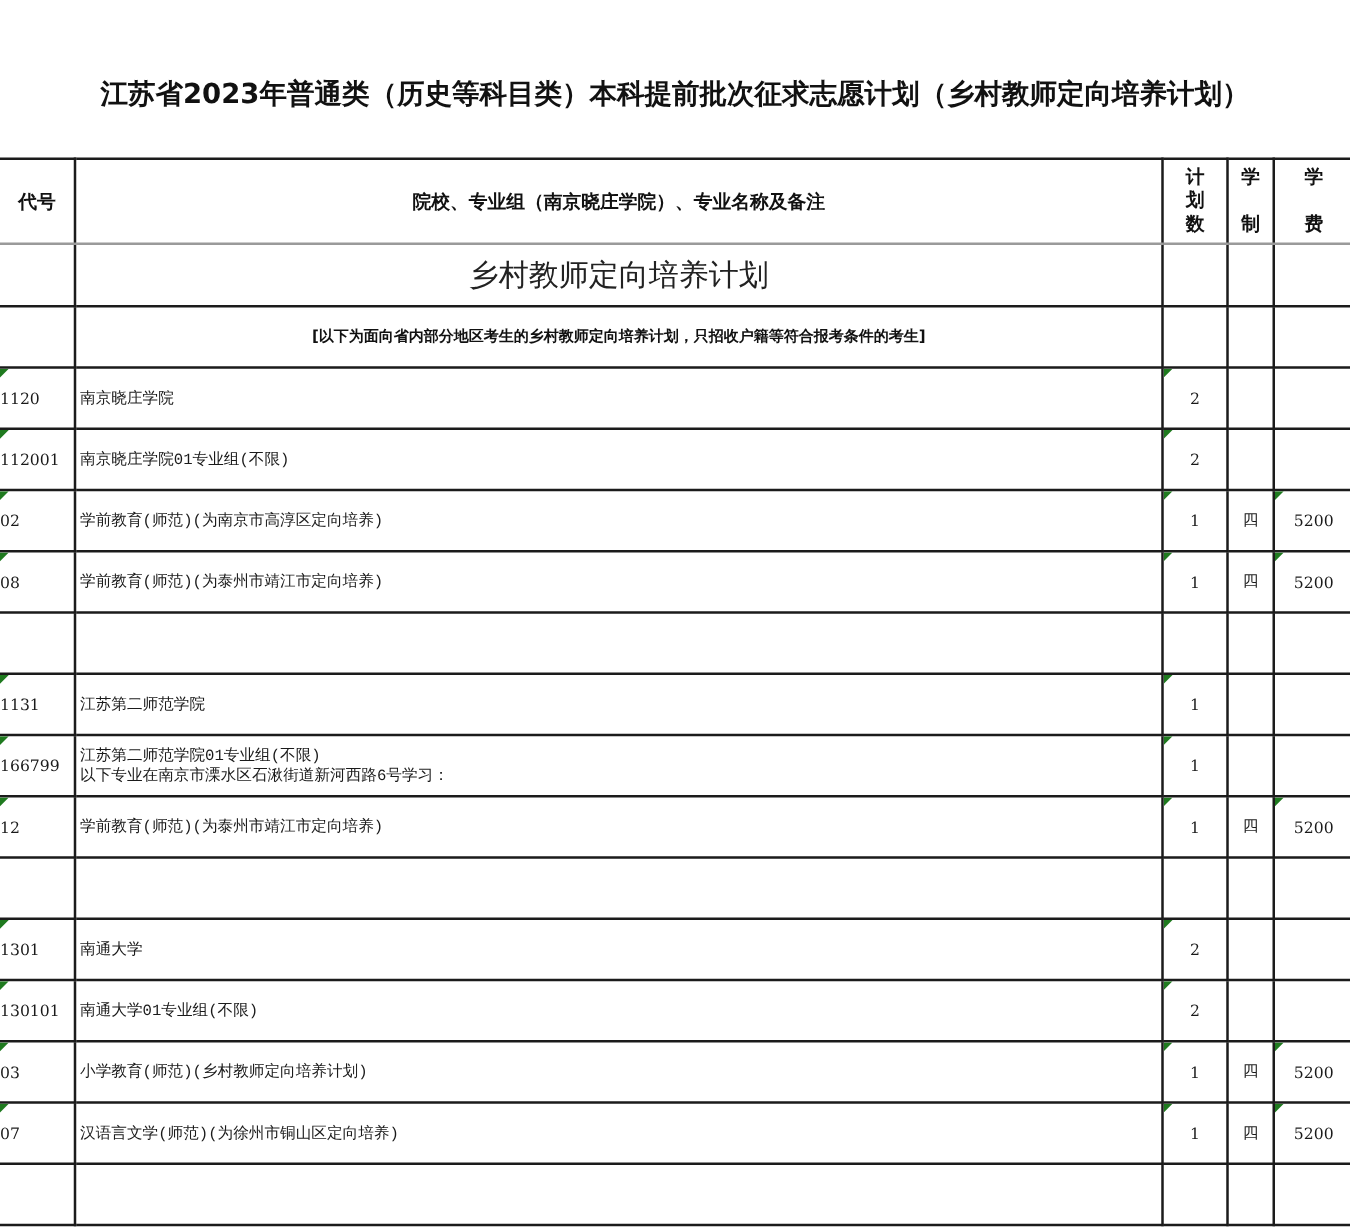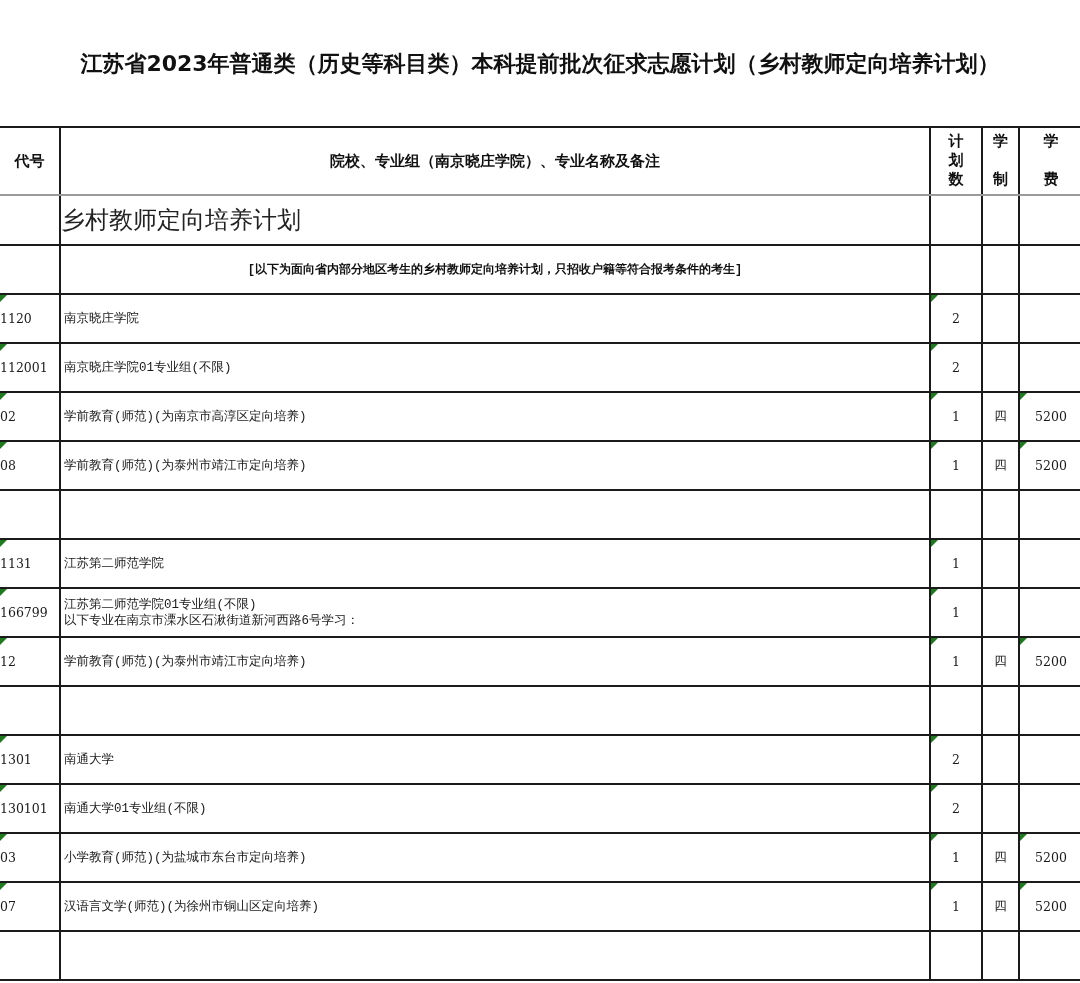--- a/index.html
+++ b/index.html
@@ -1,20 +1,20 @@
 <!DOCTYPE html>
 <html><head>
   <meta charset="utf-8">
   <style>
     * { box-sizing: border-box; margin: 0; padding: 0; }
     html, body { width: 1080px; height: 983px; background: #ffffff; overflow: hidden; }
     body { position: relative; font-family: "DejaVu Serif", "Liberation Serif", serif; color: #1a1a1a; }
 
     .title {
-      position: absolute; left: 0; top: 44px; width: 1080px; height: 40px;
+      position: absolute; left: 0; top: 56px; width: 1080px; height: 40px;
       text-align: center; font-family: "DejaVu Sans", "Liberation Sans", sans-serif;
       font-weight: bold; font-size: 22px; line-height: 40px; color: #111;
       letter-spacing: 0px;
     }
 
     table.plan {
       position: absolute; left: -2px; top: 126px;
       border-collapse: collapse; table-layout: fixed;
       width: 1084px;
     }
@@ -34,24 +34,24 @@
       font-family: "DejaVu Sans", "Liberation Sans", sans-serif;
       font-weight: bold; font-size: 15px; color: #111;
       border-bottom-color: #9a9a9a;
     }
     th.vert { vertical-align: top; padding-top: 4px; line-height: 19px; font-size: 15px; }
     th.vert span { display: block; text-align: center; }
     th.vert .gap { height: 19px; }
 
     tr.banner td { height: 50px; }
     .banner-text {
-      font-family: "DejaVu Sans", "Liberation Sans", sans-serif;
+      text-align: center; font-family: "DejaVu Sans", "Liberation Sans", sans-serif;
       font-size: 24px; color: #222; font-weight: normal;
     }
-    tr.note td { height: 49px; font-family: Liberation Mono, monospace; }
+    tr.note td { height: 49px; }
     .note-text {
       text-align: center; font-family: "DejaVu Sans", "Liberation Sans", sans-serif;
       font-weight: bold; font-size: 12px; color: #111;
     }
 
     tr.row td { height: 49px; font-size: 12.5px; }
     td.code { text-align: left; font-size: 12.5px; }
     td.name { text-align: left; padding-left: 3px; line-height: 16px; font-family: Liberation Mono, monospace; }
     td.num, td.len, td.fee { text-align: center; }
 
@@ -198,21 +198,21 @@
     <tr class="row">
       <td class="code flag">130101</td>
       <td class="name">南通大学01专业组(不限)</td>
       <td class="num flag">2</td>
       <td class="len"></td>
       <td class="fee"></td>
     </tr>
 
     <tr class="row">
       <td class="code flag">03</td>
-      <td class="name">小学教育(师范)(为盐城市东台市定向培养)</td>
+      <td class="name">小学教育(师范)(乡村教师定向培养计划)</td>
       <td class="num flag">1</td>
       <td class="len">四</td>
       <td class="fee flag">5200</td>
     </tr>
 
     <tr class="row">
       <td class="code flag">07</td>
       <td class="name">汉语言文学(师范)(为徐州市铜山区定向培养)</td>
       <td class="num flag">1</td>
       <td class="len">四</td>

